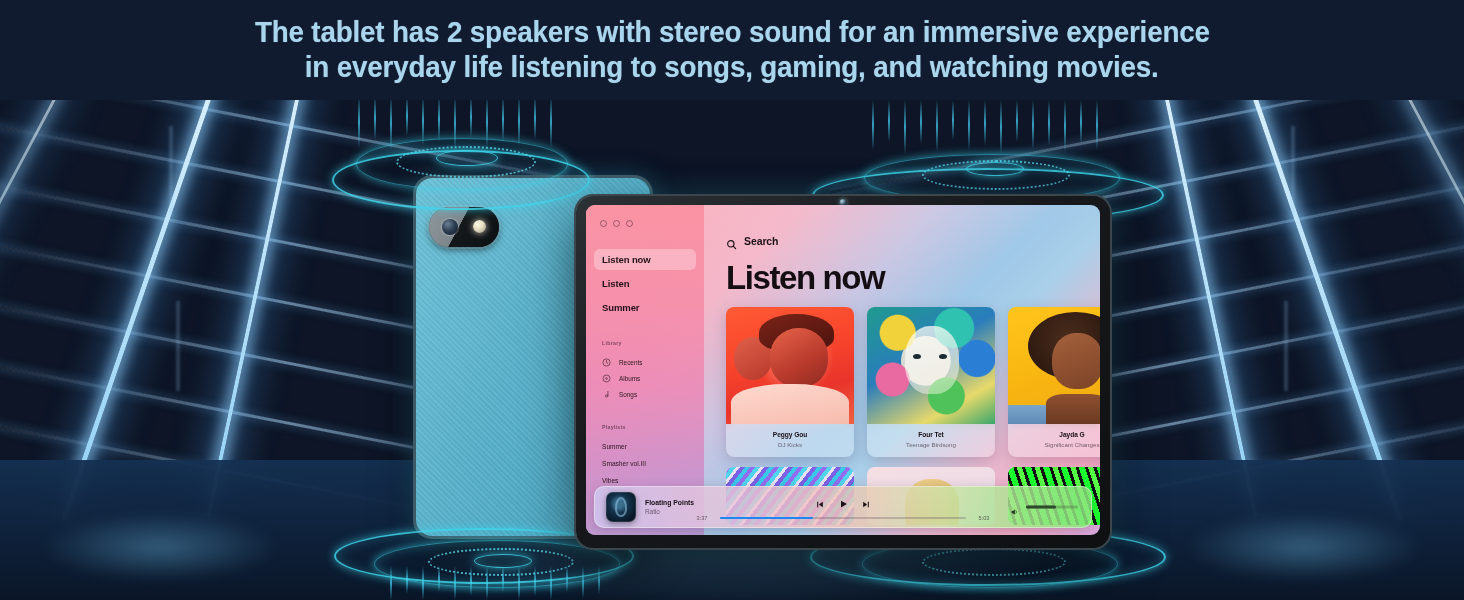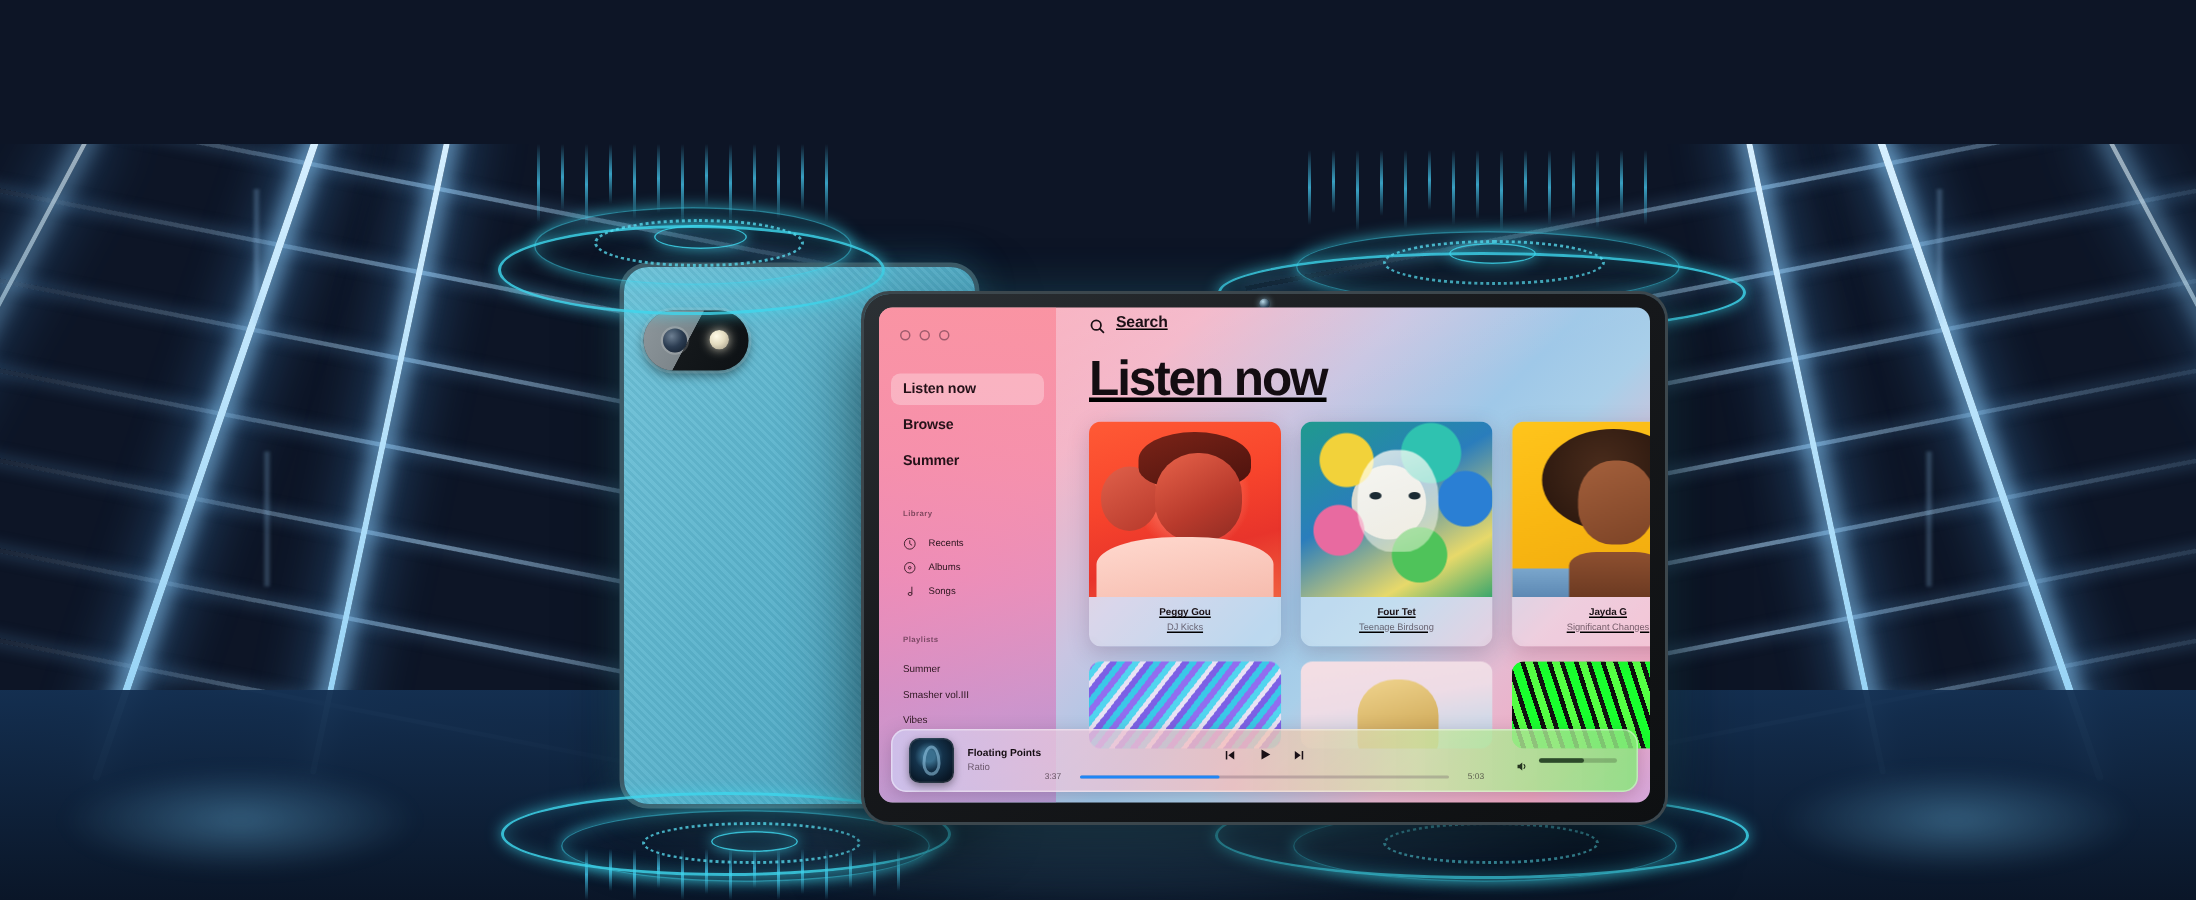--- a/index.html
+++ b/index.html
@@ -163,21 +163,21 @@
   .libItem {
     display:flex; align-items:center; gap:8px; padding:3.5px 16px;
     font-size:6.4px; color:#2c161f; font-weight:500;
   }
   .libItem .ic { width:9px; height:9px; flex:0 0 9px; display:block; }
   .plItem {
     font-size:6.6px; color:#2c161f; padding:5px 16px; font-weight:500;
   }
 
   
-  #content { flex:1; position:relative; padding:4px 16px 0 22px; z-index:2;text-decoration:underline; }
+  #content { flex:1; position:relative; padding:30px 16px 0 22px; z-index:2; }
   #searchRow { display:flex; align-items:center; gap:7px; }
   #searchRow .mag { width:11px; height:11px; display:block; }
   #searchRow .lbl { font-size:10.5px; font-weight:bold; color:#1c1016; letter-spacing:-0.1px; }
   #pageTitle {
     margin-top:14px; font-size:33px; font-weight:bold; color:#140d12;
     letter-spacing:-1.4px; line-height:1;
   }
 
   #cardGrid { margin-top:13px; display:flex; gap:13px; }
   .card {
@@ -444,21 +444,21 @@
 
       <div id="sidebar">
         <div class="winDots">
           <i></i>
           <i></i>
           <i></i>
         </div>
 
         <div class="navList">
           <div class="navItem active">Listen now</div>
-          <div class="navItem">Browse</div>
+          <div class="navItem">Listen</div>
           <div class="navItem">Summer</div>
         </div>
 
         <div class="secTitle">Library</div>
 
         <div class="libItem">
           <span class="ic">
             <svg viewBox="0 0 16 16" width="9" height="9">
                 <circle cx="8" cy="8" r="6.4" fill="none" stroke="#3a1c28" stroke-width="1.1"></circle>
                 <path d="M8 4.4V8l2.4 1.6" fill="none" stroke="#3a1c28" stroke-width="1.1" stroke-linecap="round"></path>
@@ -638,14 +638,18 @@
     <div class="vgrid" style="left:196px;top:0; height:32px;"></div>
     <div class="vgrid" style="left:212px;top:0; height:28px;"></div>
   </div>
 
   <div style="position:absolute; left:810px; top:518px; width:360px; height:76px; z-index:20;">
     <div class="ring" style="left:0;   top:10px; width:356px; height:58px;"></div>
     <div class="ring thin" style="left:52px; top:22px; width:256px; height:48px;"></div>
     <div class="ring dot" style="left:112px; top:30px; width:144px; height:28px;"></div>
   </div>
 
+  <div id="banner">
+    <div class="line">The tablet has 2 speakers with stereo sound for an immersive experience</div>
+    <div class="line">in everyday life listening to songs, gaming, and watching movies.</div>
+  </div>
 
 </div>
 
 </body></html>

